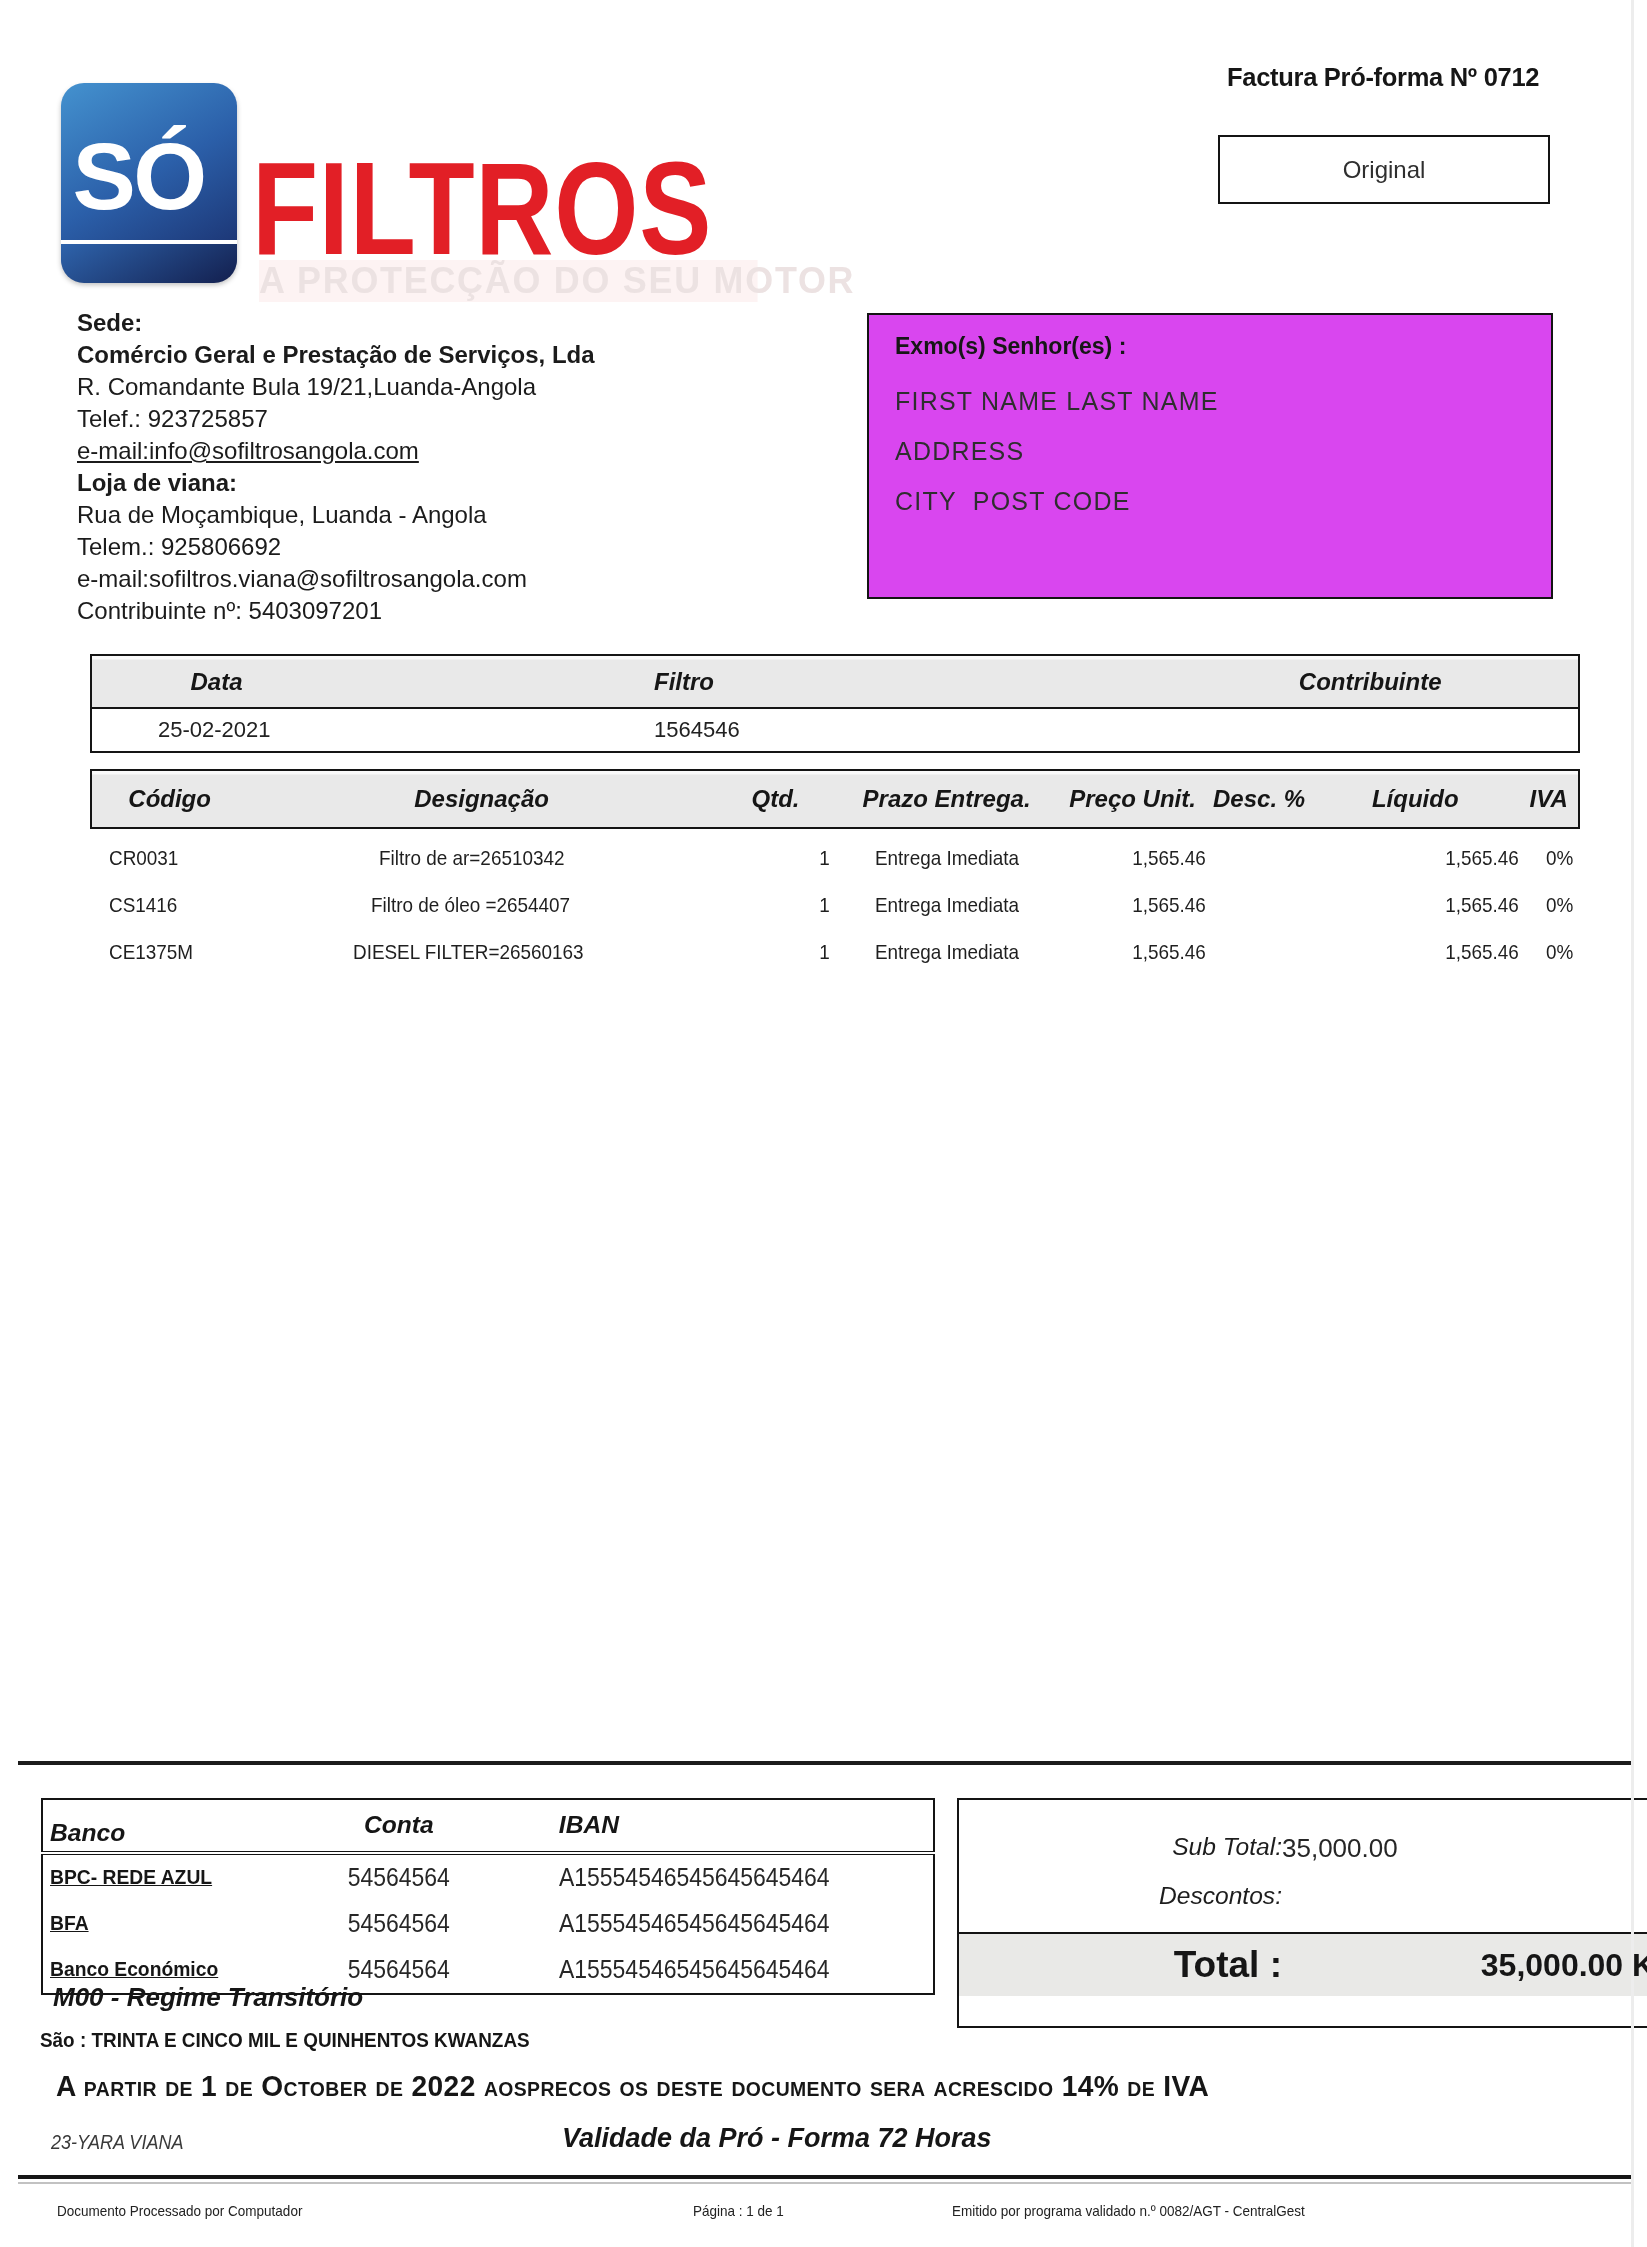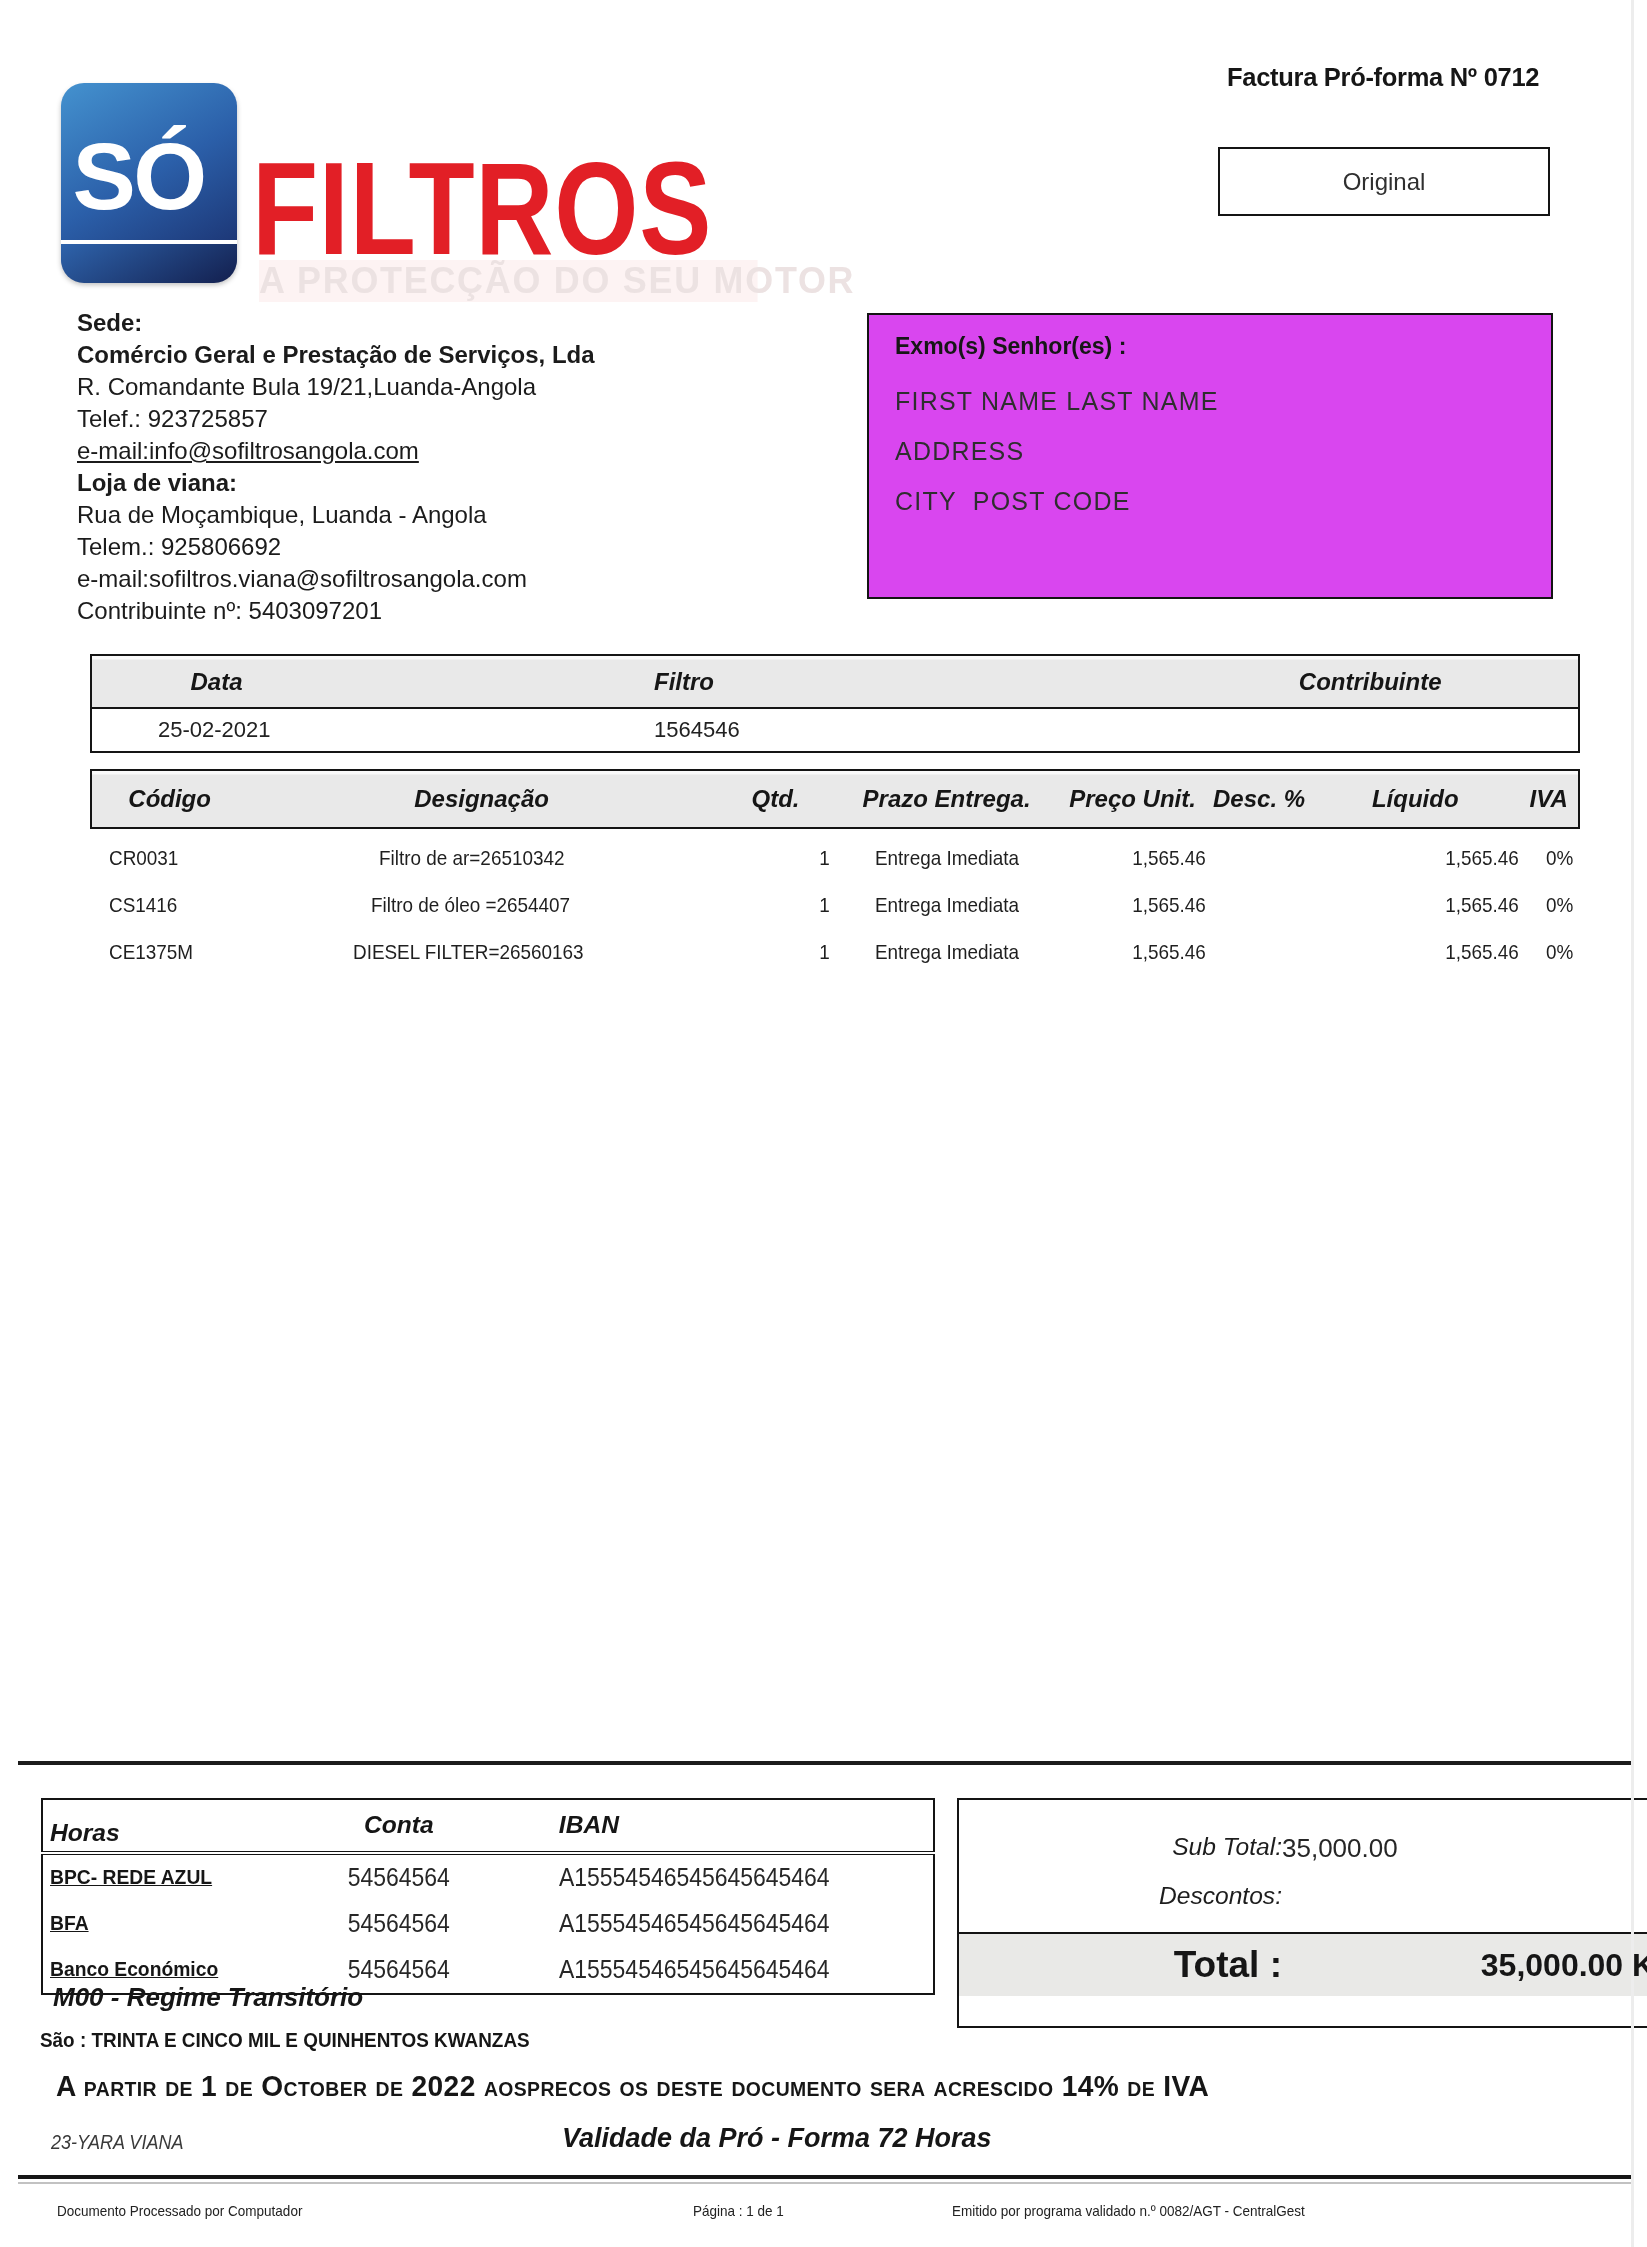--- a/index.html
+++ b/index.html
@@ -38,21 +38,21 @@
   .logo-tagline{
     position:absolute;left:211px;top:212px;width:514px;height:42px;
     background:#fdf3f3;color:#ece2e2;font-weight:bold;font-size:37px;
     line-height:42px;text-align:center;white-space:nowrap;
     transform:scaleX(.97);transform-origin:left center;letter-spacing:1.8px;
   }
 
   
   .doc-title{left:1227px;top:63px;width:369px;font-size:25.5px;font-weight:bold;letter-spacing:-0.3px;}
   .original-box{
-    left:1218px;top:147px;width:328px;height:65px;border:2.6px solid #141414;
+    left:1218px;top:135px;width:328px;height:65px;border:2.6px solid #141414;
     display:flex;align-items:center;justify-content:center;font-size:24px;color:#2f2f2f;
   }
 
   
   .company-info{left:77px;top:307px;width:562px;font-size:24px;line-height:32px;color:#1b1b1b;}
 
   
   .customer-box{
     left:867px;top:313px;width:686px;height:286px;background:#d946ef;
     border:2.6px solid #141414;box-sizing:border-box;padding:17.6px 26px;
@@ -278,21 +278,21 @@
   <div class="abs rule-top"></div>
 
   <table class="bank-table">
     <colgroup>
         <col class="bk-c1">
         <col class="bk-c2">
         <col class="bk-c3">
       </colgroup>
     <thead>
       <tr>
-        <th class="th-banco">Horas</th>
+        <th class="th-banco">Banco</th>
         <th class="th-conta">Conta</th>
         <th class="th-iban">IBAN</th>
       </tr>
     </thead>
     <tbody>
       <tr>
         <td class="td-banco">BPC- REDE AZUL</td>
         <td class="td-conta"><span class="cxc">54564564</span></td>
         <td class="td-iban"><span class="cx">A15554546545645645464</span></td>
       </tr>

